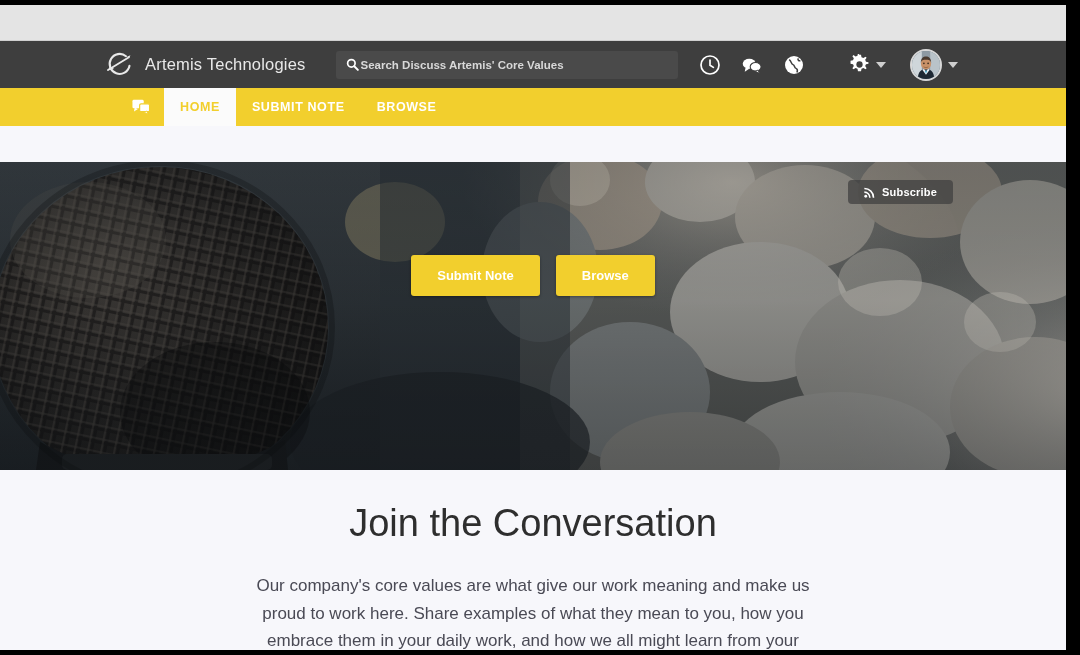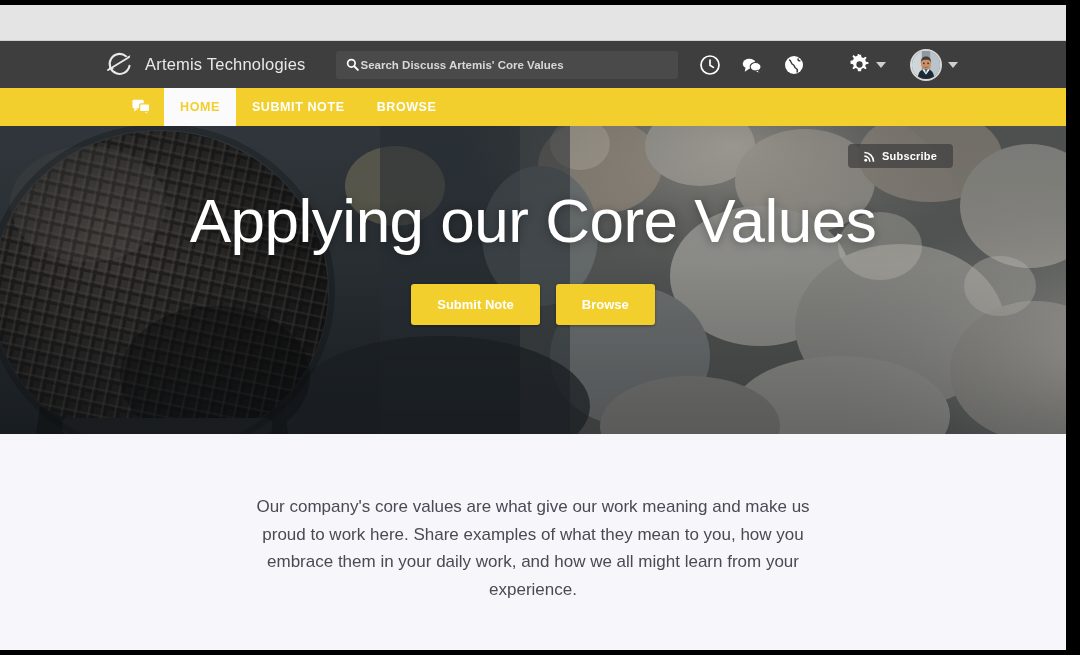--- a/index.html
+++ b/index.html
@@ -138,20 +138,21 @@
     border-top: 5px solid #ffffff;
     margin-top: 2px;
   }
 
   
   .hero {
     position: relative;
     height: 308px;
     overflow: hidden;
     background: #2b3238;
+    margin-top: 36px;
   }
   .hero-bg { position: absolute; inset: 0; }
   .hero-bg svg { width: 100%; height: 100%; display: block; }
   .hero-shade {
     position: absolute; inset: 0;
     background: linear-gradient(180deg, rgba(20,24,28,.30) 0%, rgba(20,24,28,.22) 45%, rgba(20,24,28,.42) 100%);
   }
 
   .subscribe-btn {
     position: absolute;
@@ -402,25 +403,25 @@
     <div class="subscribe-btn">
       <svg class="rss-icon" viewBox="0 0 12 12">
         <circle cx="1.9" cy="10.1" r="1.55" fill="#ffffff"></circle>
         <path d="M0.4 5.6 A6 6 0 0 1 6.4 11.6" fill="none" stroke="#ffffff" stroke-width="1.7"></path>
         <path d="M0.4 1.6 A10 10 0 0 1 10.4 11.6" fill="none" stroke="#ffffff" stroke-width="1.7"></path>
       </svg>
       <span>Subscribe</span>
     </div>
 
     <div class="hero-content">
-      <h1 class="hero-title">Applying our Core Values</h1>
       <div class="hero-actions">
         <button class="btn-yellow">Submit Note</button>
         <button class="btn-yellow">Browse</button>
       </div>
     </div>
   </div>
 
   <div class="join">
+    <h2 class="join-title">Join the Conversation</h2>
     <p class="join-body">Our company's core values are what give our work meaning and make us proud to work here. Share examples of what they mean to you, how you embrace them in your daily work, and how we all might learn from your experience.</p>
   </div>
 
 </div>
 
 </body></html>

